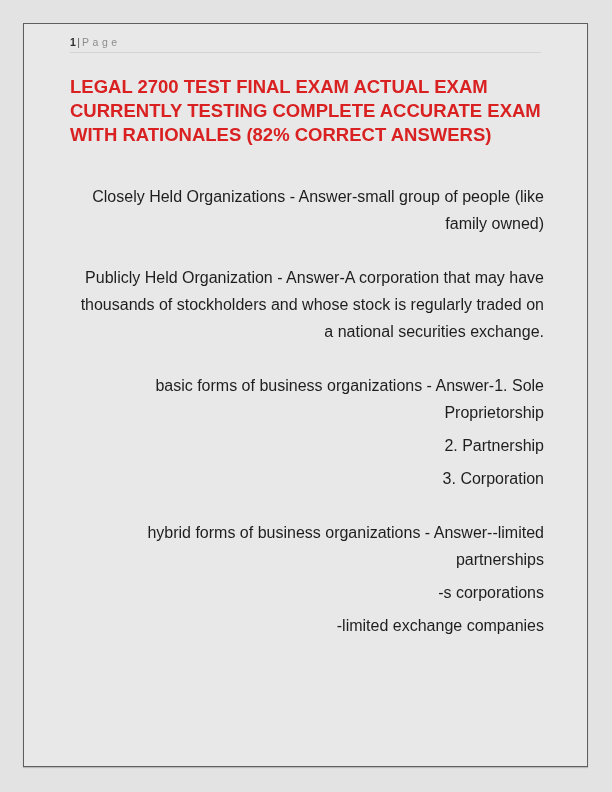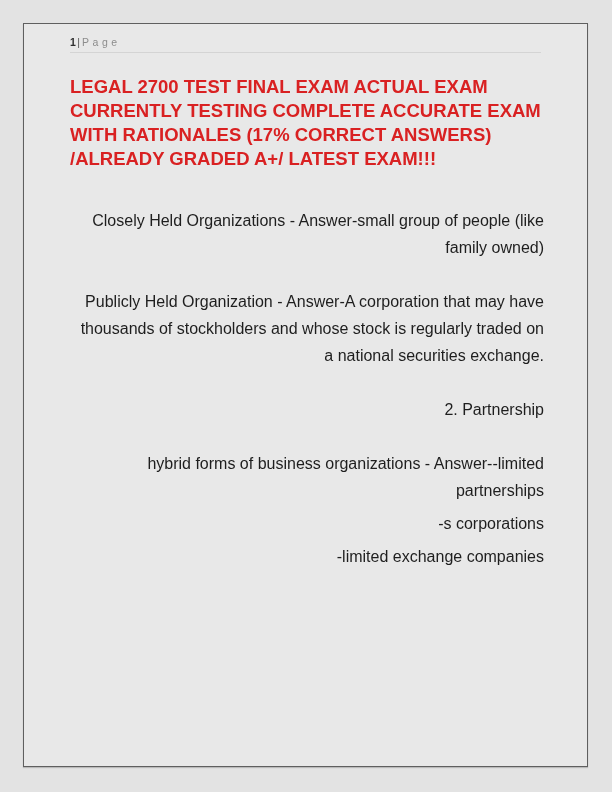--- a/index.html
+++ b/index.html
@@ -72,36 +72,37 @@
 
 <div class="page">
 
   <div class="page-header">
     <span class="page-num">1</span><span class="separator">|</span><span class="page-word">Page</span>
   </div>
 
   <div class="doc-title" style="color: rgb(217, 33, 34);">
     <div>LEGAL 2700 TEST FINAL EXAM ACTUAL EXAM</div>
     <div>CURRENTLY TESTING COMPLETE ACCURATE EXAM</div>
-    <div>WITH RATIONALES (17% CORRECT ANSWERS)</div>
-    <div>/ALREADY GRADED A+/ LATEST EXAM!!!</div>
+    <div>WITH RATIONALES (82% CORRECT ANSWERS)</div>
   </div>
 
   <div class="doc-body">
 
     <div class="qa-block">
       <p>Closely Held Organizations - Answer-small group of people (like family owned)</p>
     </div>
 
     <div class="qa-block">
       <p>Publicly Held Organization - Answer-A corporation that may have thousands of stockholders and whose stock is regularly traded on a national securities exchange.</p>
     </div>
 
     <div class="qa-block">
+      <p>basic forms of business organizations - Answer-1. Sole Proprietorship</p>
       <p>2. Partnership</p>
+      <p>3. Corporation</p>
     </div>
 
     <div class="qa-block">
       <p>hybrid forms of business organizations - Answer--limited partnerships</p>
       <p>-s corporations</p>
       <p>-limited exchange companies</p>
     </div>
 
   </div>
 </div>

